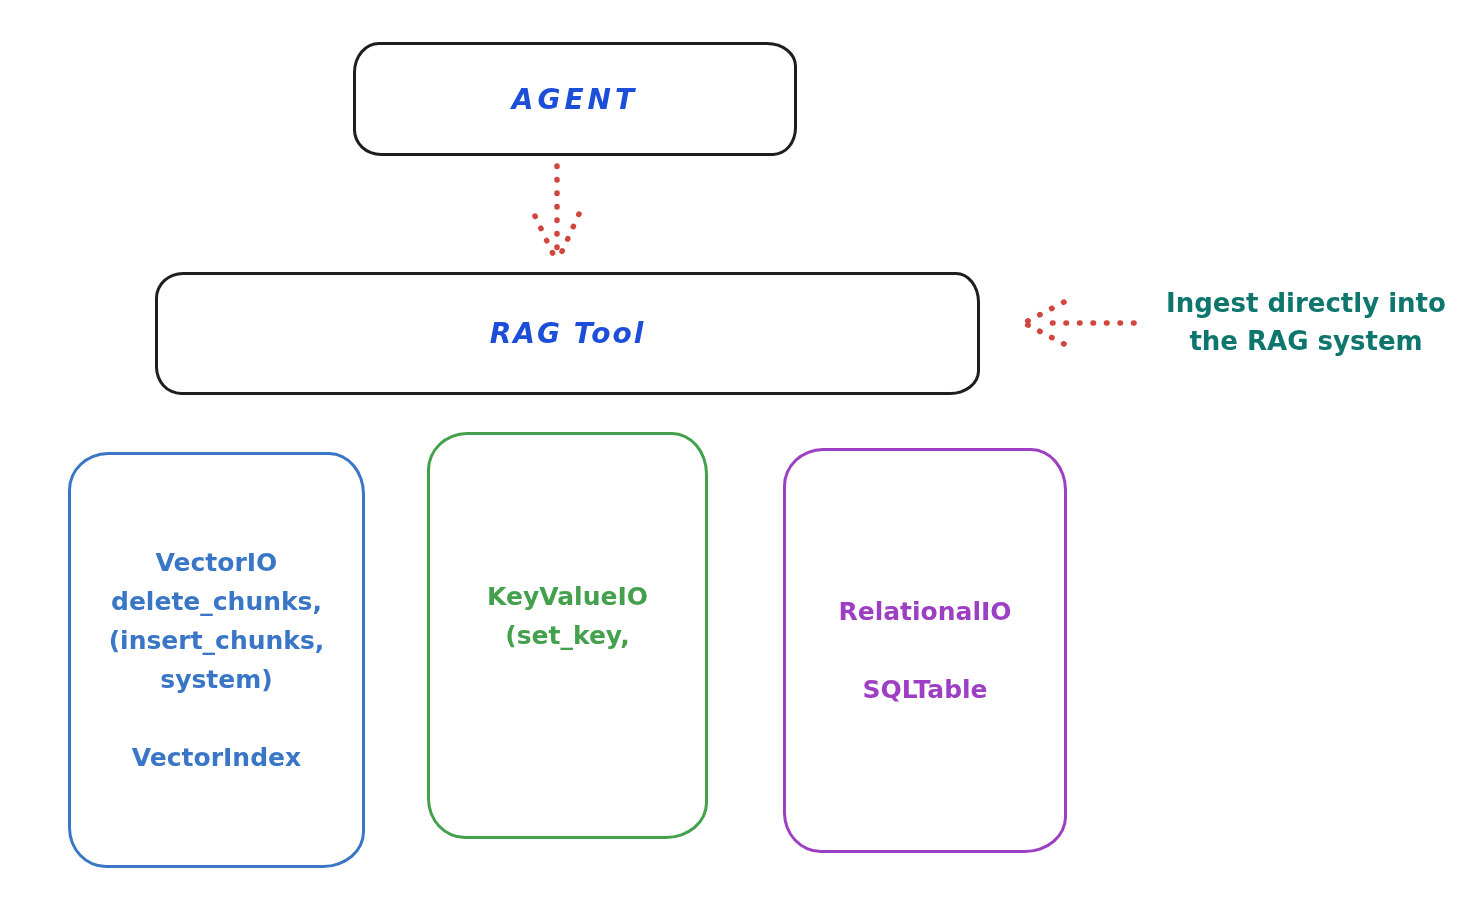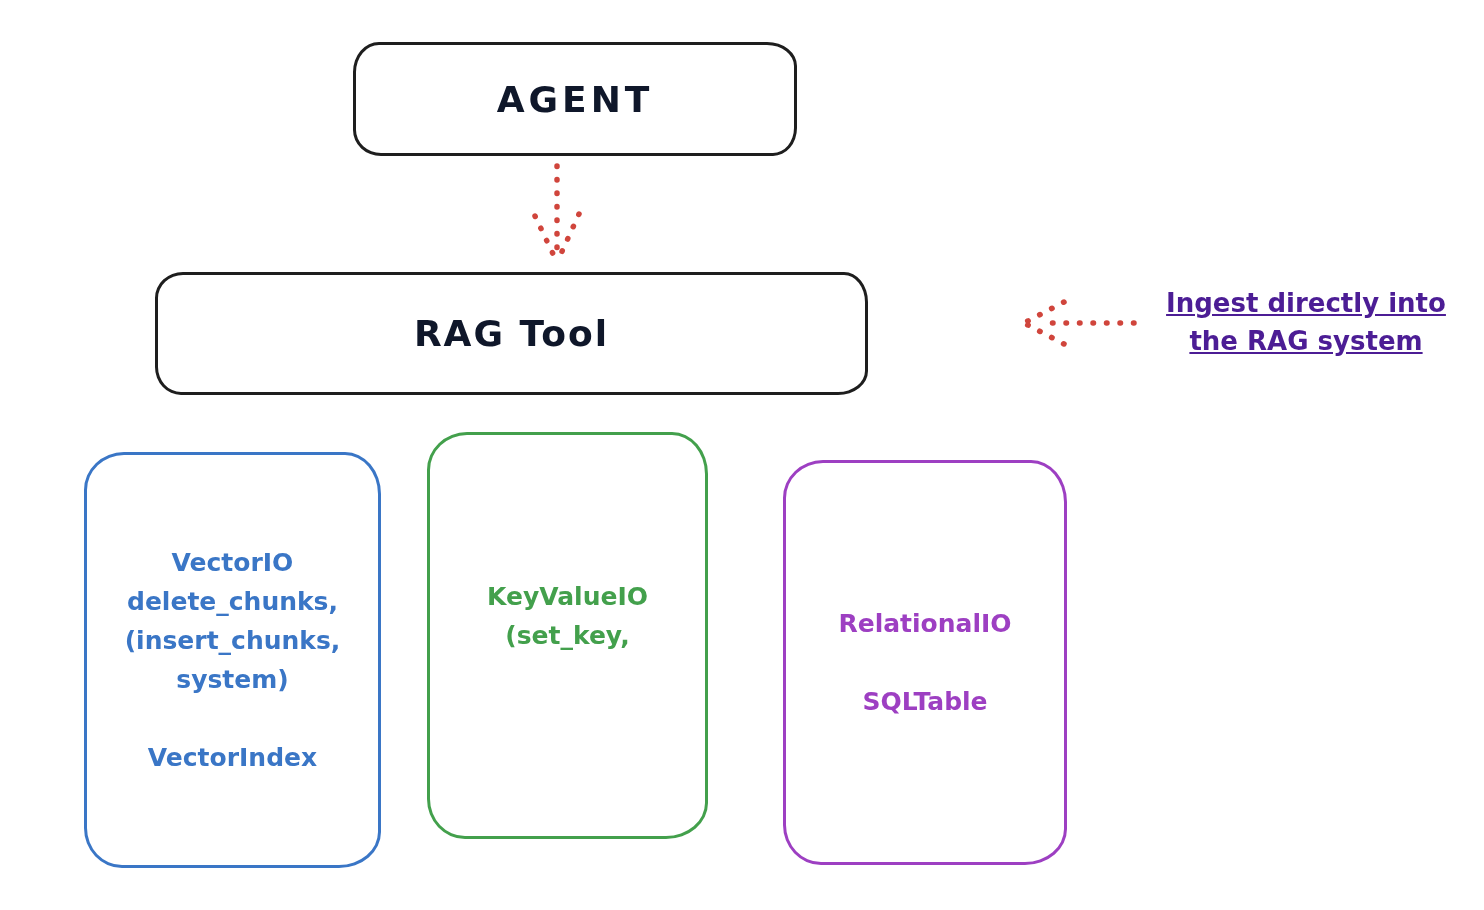--- a/index.html
+++ b/index.html
@@ -25,42 +25,43 @@
     box-sizing: border-box;
   }
   .box-agent {
     left: 353px; top: 42px;
     width: 444px; height: 114px;
     border-radius: 26px 30px 24px 28px / 30px 24px 28px 26px;
     color: #1e1e1e;
   }
   .box-rag {
     left: 155px; top: 272px;
-    width: 713px; height: 123px;
+    width: 825px; height: 123px;
     border-radius: 28px 24px 30px 26px / 26px 30px 24px 28px;
     color: #1e1e1e;
   }
   .black-label {
-    font-size: 36px;
+    font-size: 28px;
     font-weight: 600;
     letter-spacing: 4px;
-    color: #0f172a;
+    color: #1d4ed8;
+    font-style: italic;
   }
   .rag-label { letter-spacing: 2px; }
   .io-box {
     flex-direction: column;
     text-align: center;
     border-radius: 40px 36px 42px 38px / 38px 42px 36px 40px;
     font-size: 25px;
     font-weight: 600;
     line-height: 39px;
   }
-  .io-vector     { left: 84px;  top: 452px; width: 297px; height: 416px; }
+  .io-vector     { left: 68px;  top: 452px; width: 297px; height: 416px; }
   .io-keyvalue   { left: 427px; top: 432px; width: 281px; height: 407px; }
-  .io-relational { left: 783px; top: 448px; width: 284px; height: 405px; margin-top: 12px; }
+  .io-relational { left: 783px; top: 448px; width: 284px; height: 405px; }
   .io-line { display: block; }
   .io-gap { display: block; height: 39px; }
   .annotation {
     position: absolute;
     left: 1138px; top: 284px;
     width: 336px;
     text-align: center;
     font-size: 26px;
     font-weight: 700;
     line-height: 38px;
@@ -95,21 +96,21 @@
   </div>
 
   <svg class="arrow-svg arrow-horizontal" width="128" height="66" viewBox="0 0 128 66">
     <g fill="none" stroke-width="5.5" stroke-linecap="round" stroke-dasharray="0.5 13">
       <line x1="122" y1="33" x2="28" y2="33" stroke="#d0453c"></line>
       <line x1="52" y1="12" x2="12" y2="33" stroke="#d0453c"></line>
       <line x1="52" y1="54" x2="12" y2="33" stroke="#d0453c"></line>
     </g>
   </svg>
 
-  <div class="annotation" style="color: #4c1d95; text-decoration: underline;">
+  <div class="annotation" style="color: #0f766e;">
     <span>Ingest directly into</span>
     <span>the RAG system</span>
   </div>
 
   <div class="box io-box io-vector" style="color: rgb(58, 118, 198);">
     <span class="io-line">VectorIO</span>
     <span class="io-line">delete_chunks,</span>
     <span class="io-line">(insert_chunks,</span>
     <span class="io-line">system)</span>
     <span class="io-gap"></span>

